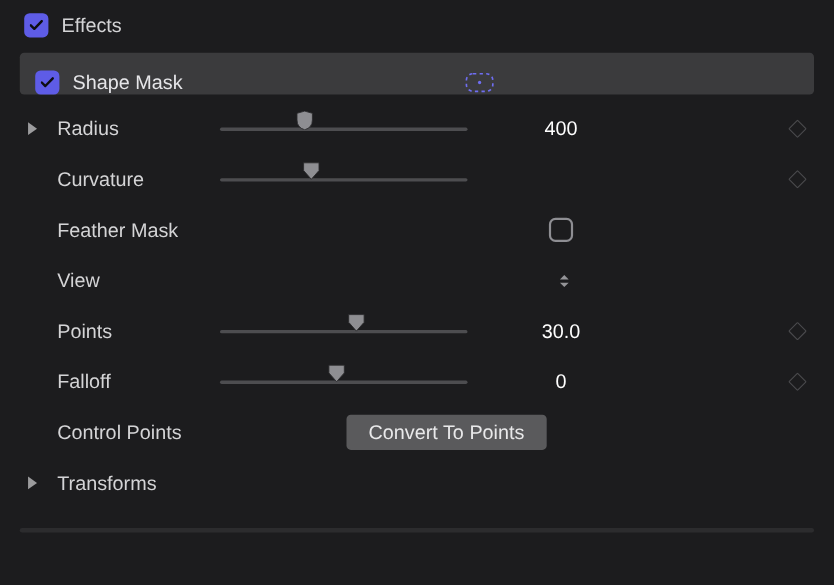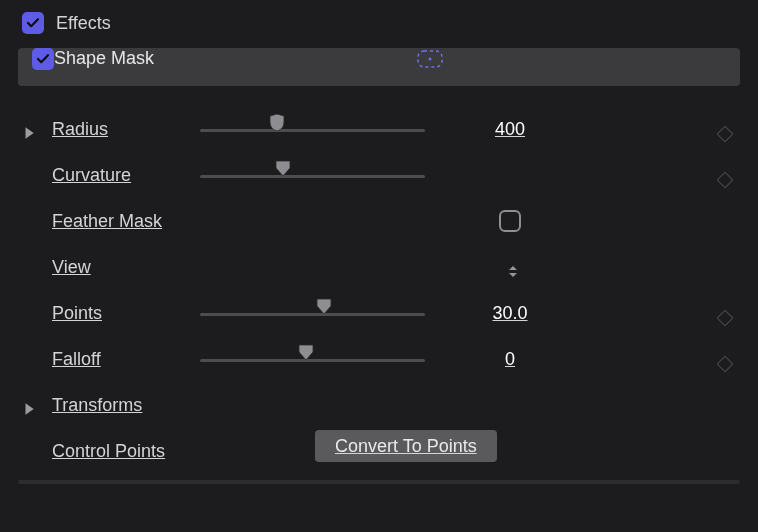--- a/index.html
+++ b/index.html
@@ -21,31 +21,31 @@
       gap: 12px;
       padding: 8px 0 8px 22px;
     }
 
     .panel-body {
       padding: 6px 18px 0 18px;
     }
 
     .param-row {
       display: flex;
-      align-items: flex-end;
+      align-items: center;
       height: 46px;
-      text-decoration: underline;
     }
 
     
     .shape-mask-row {
       background: #3b3b3d;
       border-radius: 4px;
       display: flex;
-      align-items: flex-start;
+      align-items: flex-end;
+      gap: 12px;
       height: 38px;
       padding: 0 10px 0 14px;
       margin-bottom: 8px;
     }
 
     
     .checkbox {
       width: 22px;
       height: 22px;
       border-radius: 5px;
@@ -310,34 +310,34 @@
           </svg>
       </span>
     </span>
     <span class="value-col">0</span>
     <span class="kf-col">
         <span class="kf-diamond"></span>
       </span>
   </div>
 
   <div class="param-row">
+    <span class="indent-pad"></span>
+    <span class="label">Control Points</span>
+    <span style="flex:0 0 115px;"></span>
+    <button class="convert-btn">Convert To Points</button>
+    <span class="kf-col"></span>
+  </div>
+
+  <div class="param-row">
     <span class="indent-pad">
       <span class="tri">
         <svg width="12" height="14" viewBox="0 0 10 12">
             <polygon points="2,1 9,6 2,11" fill="#9c9c9e"></polygon>
           </svg>
       </span>
     </span>
     <span class="label" style="flex-basis:300px;">Transforms</span>
     <span class="kf-col"></span>
   </div>
 
-  <div class="param-row">
-    <span class="indent-pad"></span>
-    <span class="label">Control Points</span>
-    <span style="flex:0 0 115px;"></span>
-    <button class="convert-btn">Convert To Points</button>
-    <span class="kf-col"></span>
-  </div>
-
 </div>
 
 <div class="bottom-separator"></div>
 
 </body></html>

